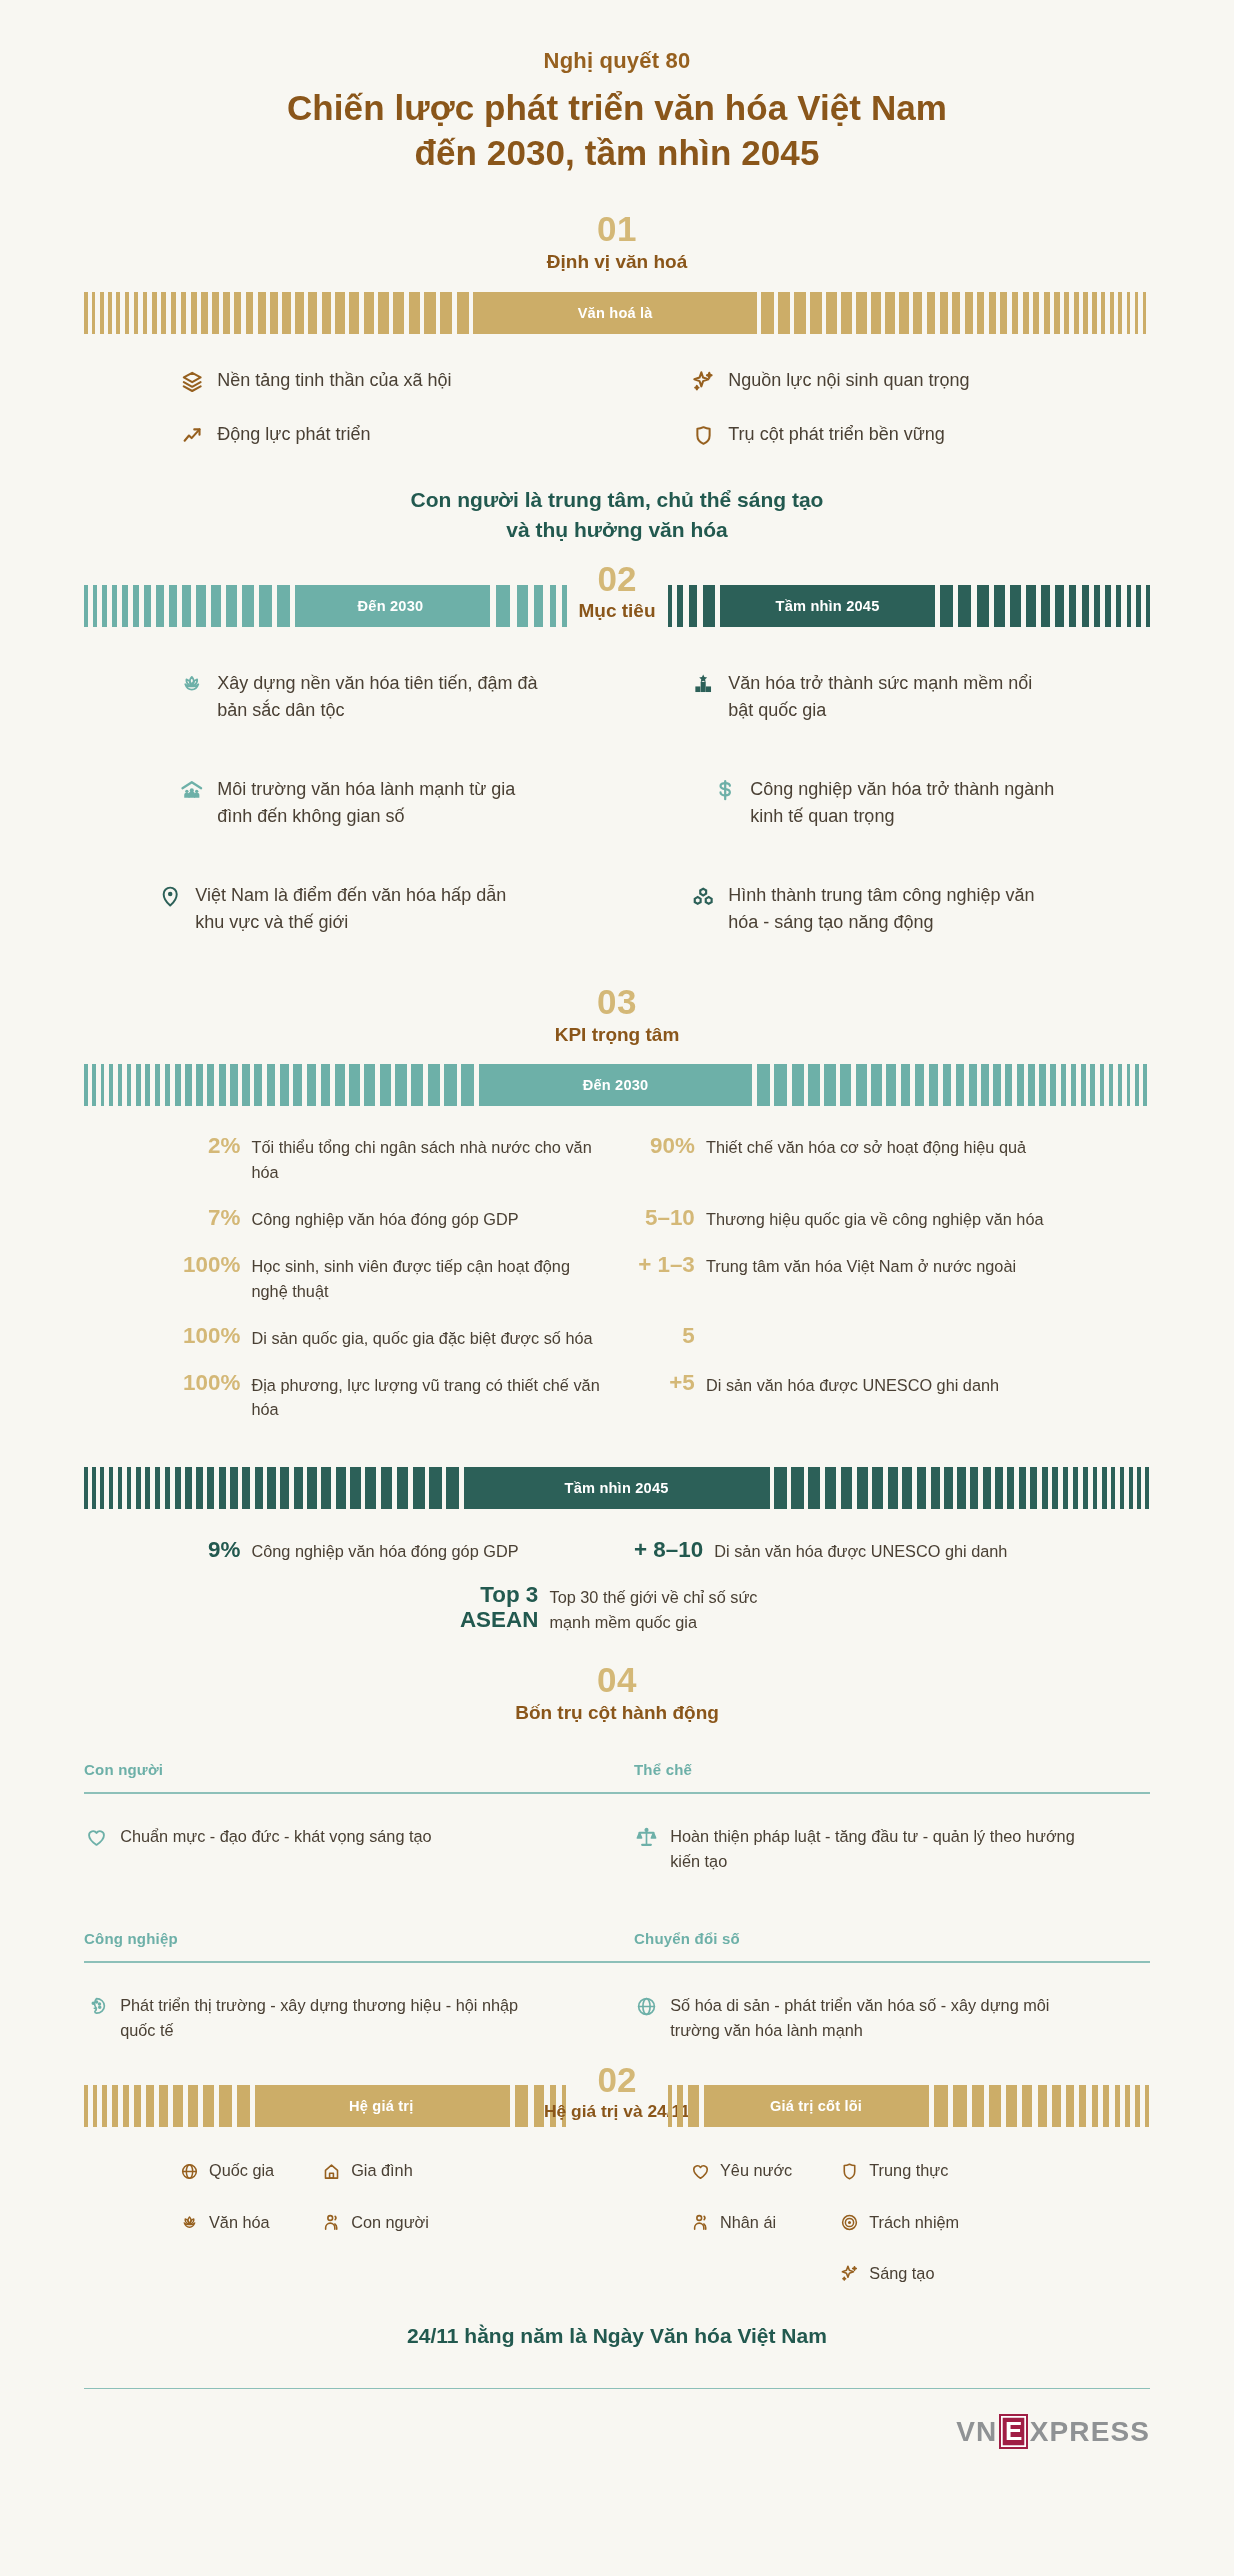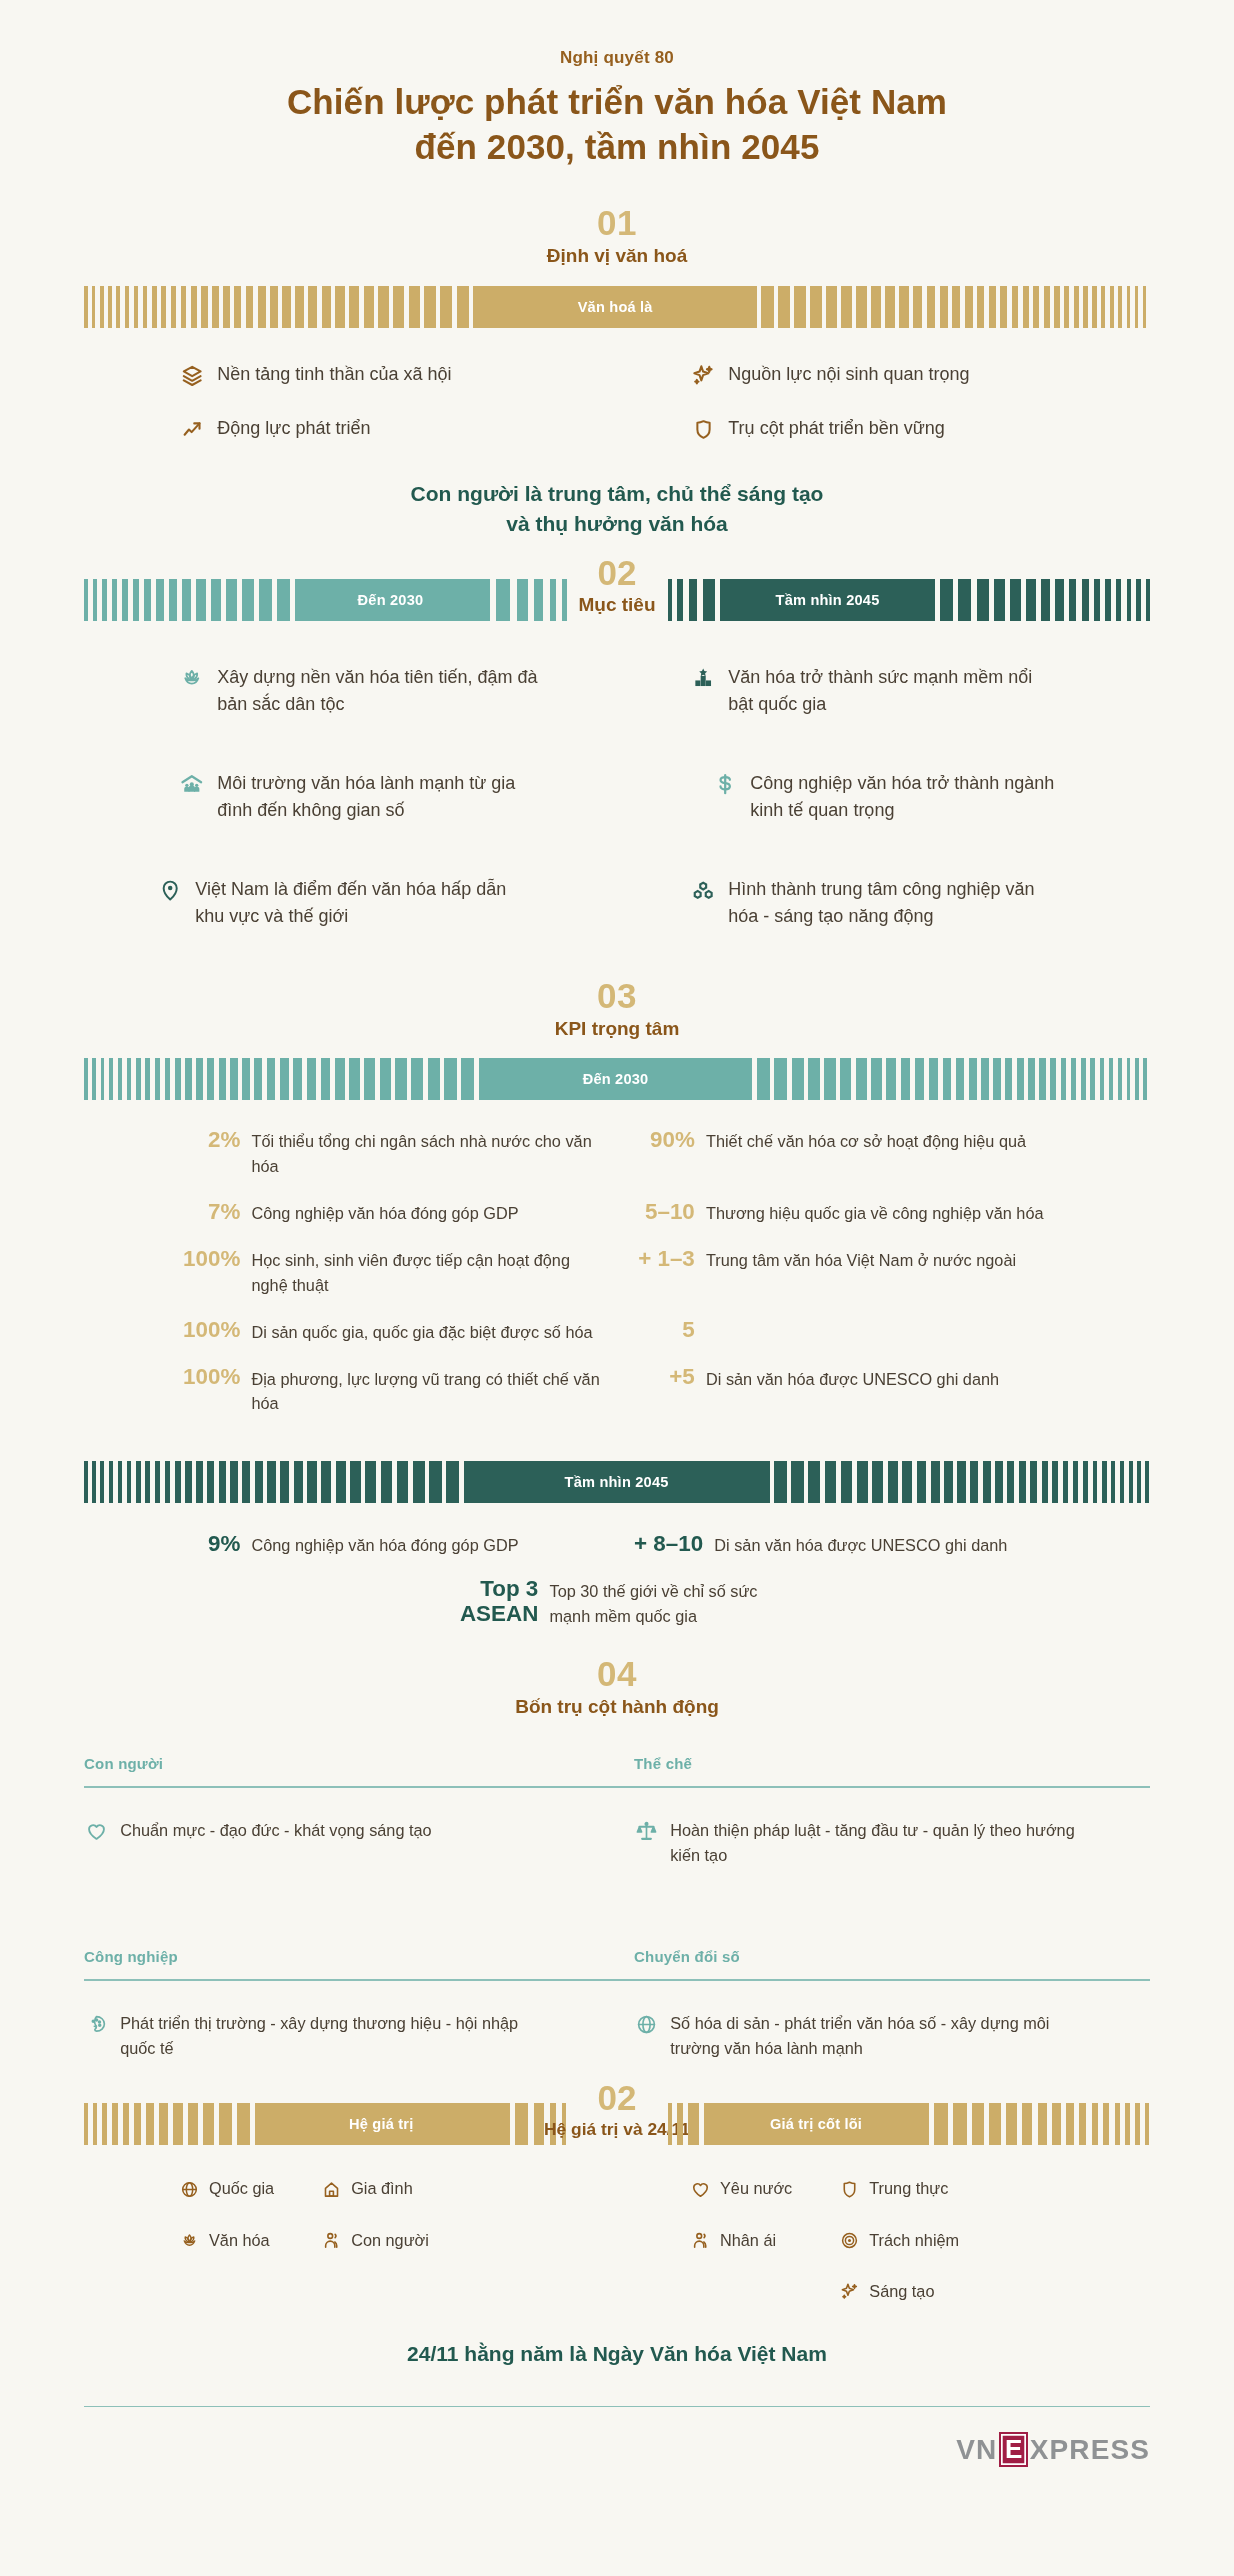--- a/index.html
+++ b/index.html
@@ -12,21 +12,21 @@
     width: 1234px;
     min-height: 2576px;
     background: #F8F7F2;
     position: relative;
     overflow: hidden;
   }
 
   
   .hdr { padding-top: 48px; text-align: center; }
   .hdr-kicker {
-    font-size: 17px; font-weight: 700; color: #96601F;
+    font-size: 22px; font-weight: 700; color: #96601F;
     letter-spacing: 0.2px;
   }
   .hdr-title {
     font-size: 35px; font-weight: 700; color: #8A561A;
     line-height: 1.28; margin-top: 12.3px; letter-spacing: 0.1px;
   }
 
   
   .secnum { text-align: center; }
   .secnum .num {
@@ -661,21 +661,21 @@
             <line x1="4" y1="6.6" x2="20" y2="6.6" stroke-width="2.2"></line>
             <path d="M4 6.6 L1.6 12.6 h4.8 Z" fill="#6DB0A8"></path>
             <path d="M20 6.6 L17.6 12.6 h4.8 Z" fill="#6DB0A8"></path>
             <circle cx="12" cy="3.3" r="1.4" fill="#6DB0A8"></circle>
           </svg>
         </span>
         <span class="tx">Hoàn thiện pháp luật - tăng đầu tư - quản lý theo hướng kiến tạo</span>
       </div>
     </div>
 
-    <div class="pillar-row" style="margin-top:80px;">
+    <div class="pillar-row" style="margin-top:56px;">
       <div>
         <div class="pillar-head">Công nghiệp</div>
       </div>
       <div>
         <div class="pillar-head">Chuyển đổi số</div>
       </div>
     </div>
     <div class="pillar-rule"></div>
     <div class="pillar-row">
       <div class="pillar-body" style="padding-right:73px;">

